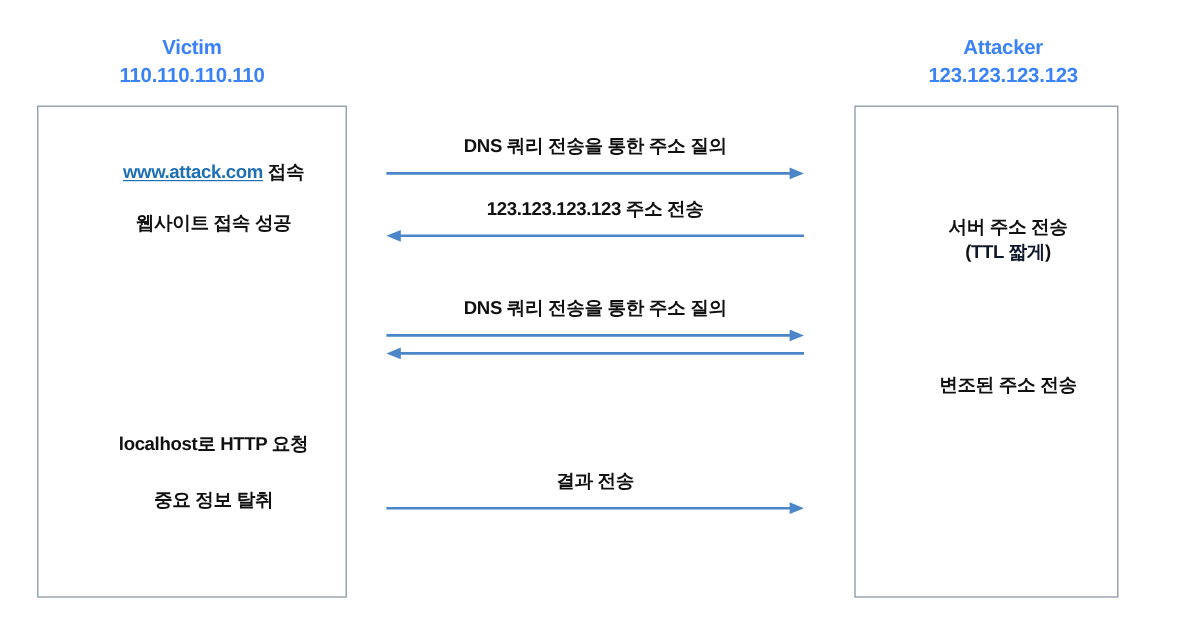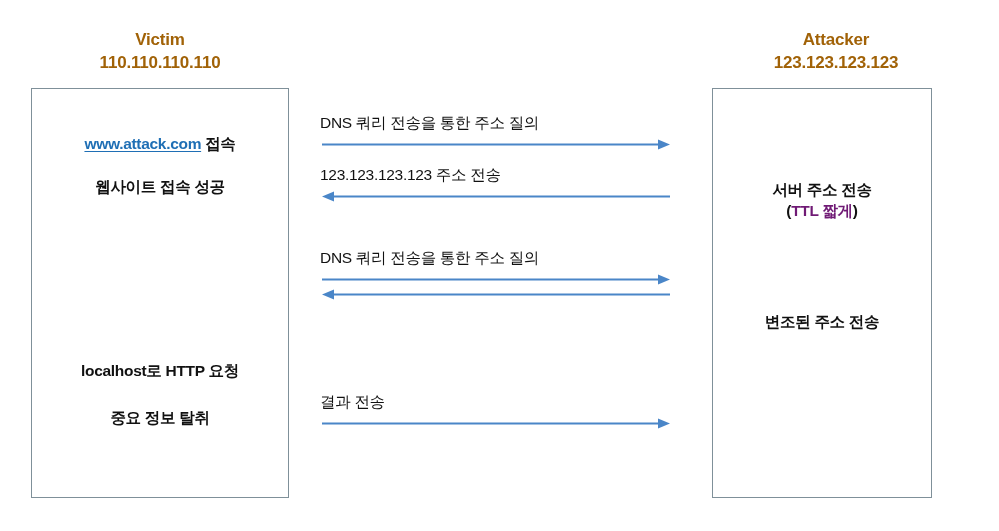--- a/index.html
+++ b/index.html
@@ -21,30 +21,31 @@
   }
 
   
   .col-header {
     position: absolute;
     text-align: center;
     font-weight: bold;
     font-size: 17px;
     line-height: 23px;
     letter-spacing: -0.2px;
-    color: #a16207;
+    color: #3b82f6;
   }
   #victim-header { left: 30px;  top: 28px; width: 260px; }
   #attacker-header { left: 712px; top: 28px; width: 248px; }
 
   
   .node-box {
     position: absolute;
     border: 1.6px solid #7f9099;
     background: #ffffff;
+    padding-left: 18px;
   }
   #victim-box   { left: 31px;  top: 88px; width: 258px; height: 410px; }
   #attacker-box { left: 712px; top: 88px; width: 220px; height: 410px; }
 
   
   .box-line {
     position: absolute;
     width: 100%;
     text-align: center;
     font-weight: bold;
@@ -52,41 +53,42 @@
     line-height: 21px;
     letter-spacing: -0.3px;
     color: #111111;
     white-space: nowrap;
   }
   .link-text {
     color: #1f6fb5;
     text-decoration: underline;
     text-underline-offset: 2px;
   }
-  .red-text { color: #701a75; }
+  .red-text { color: #0f172a; }
 
   
   #v-line-1 { top: 44px; }
   #v-line-2 { top: 87px; }
   #v-line-3 { top: 149px; }
   #v-line-4 { top: 271px; }
   #v-line-5 { top: 318px; }
 
   
   #a-line-1 { top: 90px; }
   #a-line-2 { top: 222px; }
 
   
   .msg {
     position: absolute;
     left: 320px;
     width: 352px;
   }
   .msg-label {
-    font-weight: normal;
+    text-align: center;
+    font-weight: bold;
     font-size: 15.5px;
     line-height: 20px;
     letter-spacing: -0.3px;
     color: #111111;
     white-space: nowrap;
     margin-bottom: 5px;
   }
   .msg-arrow {
     display: block;
     width: 352px;

